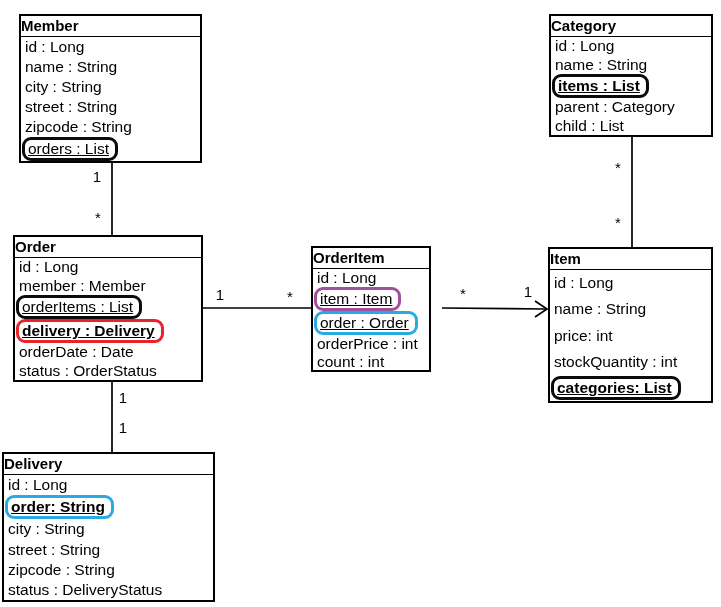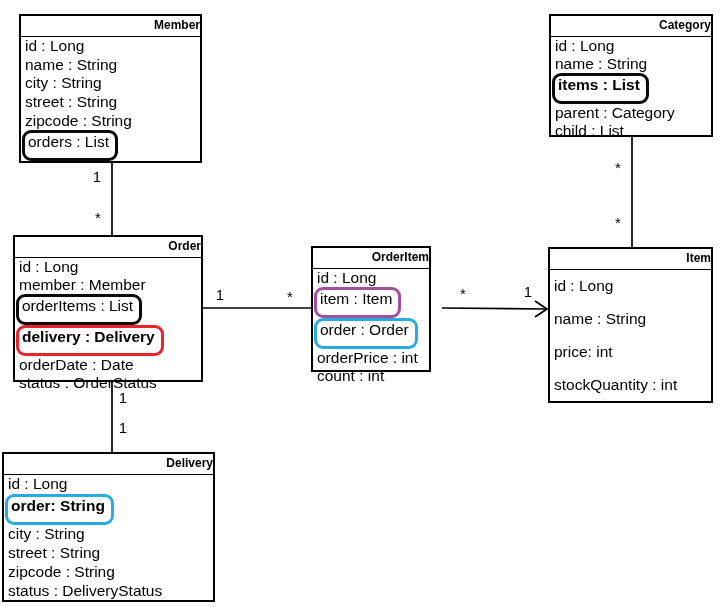--- a/index.html
+++ b/index.html
@@ -28,23 +28,23 @@
     border: 2px solid #000000;
     box-sizing: border-box;
     display: flex;
     flex-direction: column;
   }
   .uml-title {
     flex: none;
     height: 20px;
     line-height: 19px;
     border-bottom: 1.7px solid #000000;
-    text-align: right;
+    text-align: left;
     font-weight: bold;
-    font-size: 12px;
+    font-size: 15px;
     color: #000000;
   }
   .uml-fields {
     flex: 1;
     display: flex;
     flex-direction: column;
   }
   .row {
     flex: 1;
     display: flex;
@@ -53,25 +53,26 @@
     font-size: 15.5px;
     color: #000000;
     white-space: nowrap;
     overflow: visible;
   }
   .hl {
     display: inline-block;
     border: 3px solid #eab308;
     border-radius: 9px;
     line-height: 17px;
-    padding: 0 6px 8px 3px;
+    padding: 0 6px 1px 3px;
     margin-left: -3px;
     background: transparent;
     position: relative;
     z-index: 3;
+    text-decoration: underline;
   }
   .hl-black  { border-color: #0b0b0b; }
   .hl-red    { border-color: #e8232a; }
   .hl-blue   { border-color: #29abe2; }
   .hl-purple { border-color: #a0519e; }
   .bold { font-weight: bold; }
   .mult {
     position: absolute;
     z-index: 4;
     width: 18px;
@@ -213,20 +214,23 @@
         </div>
       <div class="row">
           <span>name : String</span>
         </div>
       <div class="row">
           <span>price: int</span>
         </div>
       <div class="row">
           <span>stockQuantity : int</span>
         </div>
+      <div class="row">
+          <span class="hl hl-black bold">categories: List</span>
+        </div>
     </div>
   </div>
 
   <div class="uml-class" style="left:2px; top:452px; width:213px; height:150px;">
     <div class="uml-title">Delivery</div>
     <div class="uml-fields">
       <div class="row">
           <span>id : Long</span>
         </div>
       <div class="row">

